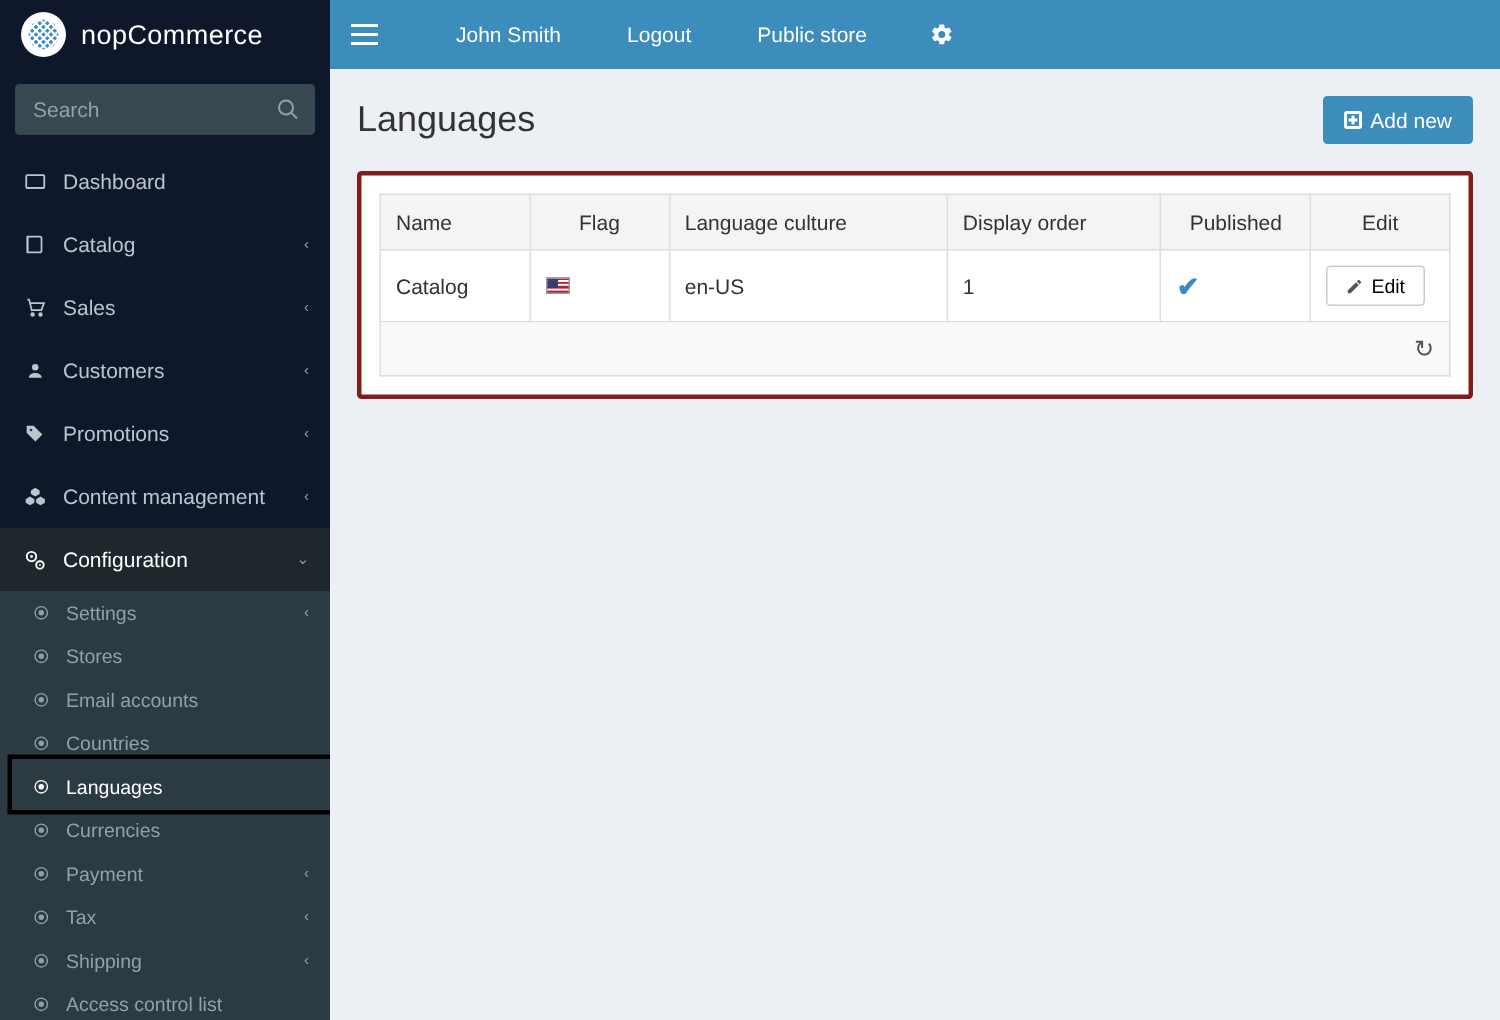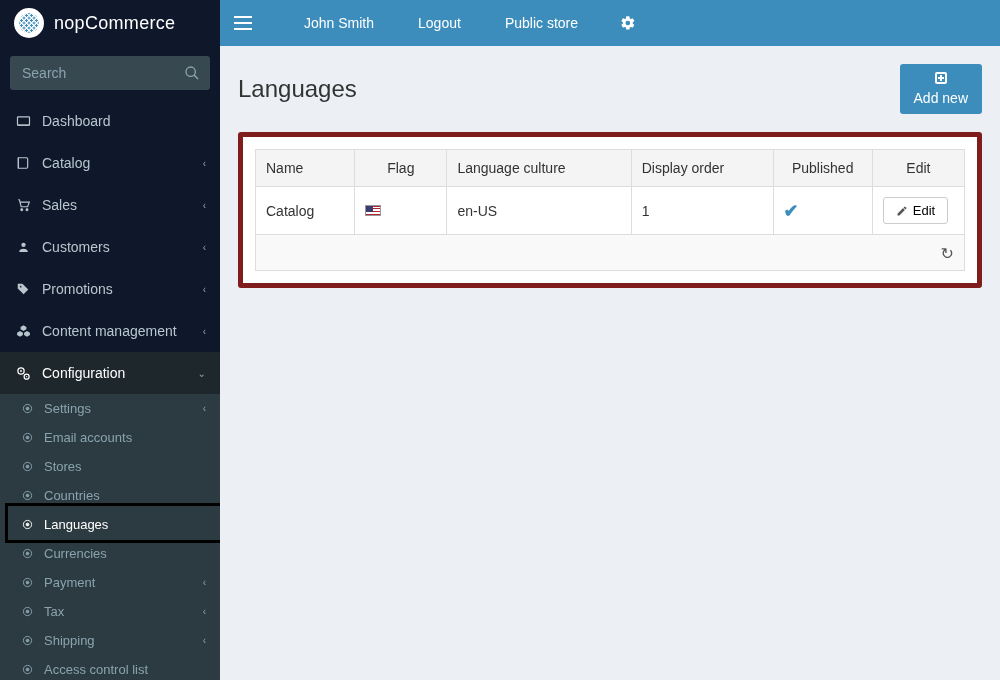--- a/index.html
+++ b/index.html
@@ -39,27 +39,27 @@
   .subnav { list-style: none; background: #2c3b41; }
   .sub-item { display: flex; align-items: center; height: 29px; padding: 0 14px 0 18px; cursor: pointer; font-size: 13px; color: #8aa4af; position: relative; }
   .sub-item .ic { width: 18px; display: inline-flex; justify-content: center; margin-right: 8px; }
   .sub-item .chev { margin-left: auto; font-size: 10px; }
   .sub-item.active { color: #fff; }
 
   
   .main { position: absolute; left: 220px; top: 46px; right: 0; bottom: 0; background: #ecf0f5; padding: 18px; }
   .page-head { display: flex; align-items: center; margin-bottom: 18px; }
   .page-title { font-size: 24px; font-weight: 400; color: #333; }
-  .btn-add { margin-left: auto; background: #3c8dbc; color: #fff; border: none; border-radius: 3px; padding: 8px 14px; font-size: 14px; cursor: pointer; display: inline-flex; align-items: center; gap: 6px; flex-direction: column; }
+  .btn-add { margin-left: auto; background: #3c8dbc; color: #fff; border: none; border-radius: 3px; padding: 8px 14px; font-size: 14px; cursor: pointer; display: inline-flex; align-items: center; gap: 6px; }
   .plus-box { width: 12px; height: 12px; border: 2px solid #fff; border-radius: 2px; position: relative; }
   .plus-box::before, .plus-box::after { content: ""; position: absolute; background: #fff; }
   .plus-box::before { left: 3px; top: 1px; width: 2px; height: 6px; }
   .plus-box::after { left: 1px; top: 3px; width: 6px; height: 2px; }
 
-  .panel { background: #fff; border: 5px solid #7f1d1d; border-radius: 3px; padding: 12px; }
+  .panel { background: #fff; border: 3px solid #7f1d1d; border-radius: 3px; padding: 12px; }
   table.grid { width: 100%; border-collapse: collapse; }
   table.grid th, table.grid td { border: 1px solid #ddd; padding: 10px 10px; text-align: left; font-size: 14px; }
   table.grid th { background: #f4f4f4; font-weight: 400; color: #333; }
   .th-center { text-align: center !important; }
   .td-center { text-align: center; }
   .check { color: #3c8dbc; font-size: 18px; font-weight: bold; }
   .btn-edit { background: #fff; border: 1px solid #ccc; border-radius: 3px; padding: 5px 12px; cursor: pointer; font-size: 13px; display: inline-flex; align-items: center; gap: 5px; }
   .flag-us { display: inline-block; width: 16px; height: 11px; background: linear-gradient(#b22234 0 8%, #fff 8% 23%, #b22234 23% 38%, #fff 38% 53%, #b22234 53% 68%, #fff 68% 84%, #b22234 84% 100%); position: relative; border: 1px solid #999; }
   .flag-us::before { content:""; position:absolute; left:0; top:0; width:7px; height:6px; background:#3c3b6e; }
   .grid-footer { border: 1px solid #ddd; border-top: none; background: #f9f9f9; height: 36px; position: relative; }
@@ -196,30 +196,30 @@
         <span>Settings</span>
         <span class="chev">‹</span>
       </li>
       <li class="sub-item">
         <span class="ic">
           <svg width="11" height="11" viewBox="0 0 24 24" fill="none" stroke="currentColor" stroke-width="2">
             <circle cx="12" cy="12" r="9"></circle>
             <circle cx="12" cy="12" r="3" fill="currentColor"></circle>
           </svg>
         </span>
+        <span>Stores</span>
+      </li>
+      <li class="sub-item">
+        <span class="ic">
+          <svg width="11" height="11" viewBox="0 0 24 24" fill="none" stroke="currentColor" stroke-width="2">
+            <circle cx="12" cy="12" r="9"></circle>
+            <circle cx="12" cy="12" r="3" fill="currentColor"></circle>
+          </svg>
+        </span>
         <span>Email accounts</span>
-      </li>
-      <li class="sub-item">
-        <span class="ic">
-          <svg width="11" height="11" viewBox="0 0 24 24" fill="none" stroke="currentColor" stroke-width="2">
-            <circle cx="12" cy="12" r="9"></circle>
-            <circle cx="12" cy="12" r="3" fill="currentColor"></circle>
-          </svg>
-        </span>
-        <span>Stores</span>
       </li>
       <li class="sub-item">
         <span class="ic">
           <svg width="11" height="11" viewBox="0 0 24 24" fill="none" stroke="currentColor" stroke-width="2">
             <circle cx="12" cy="12" r="9"></circle>
             <circle cx="12" cy="12" r="3" fill="currentColor"></circle>
           </svg>
         </span>
         <span>Countries</span>
       </li>

